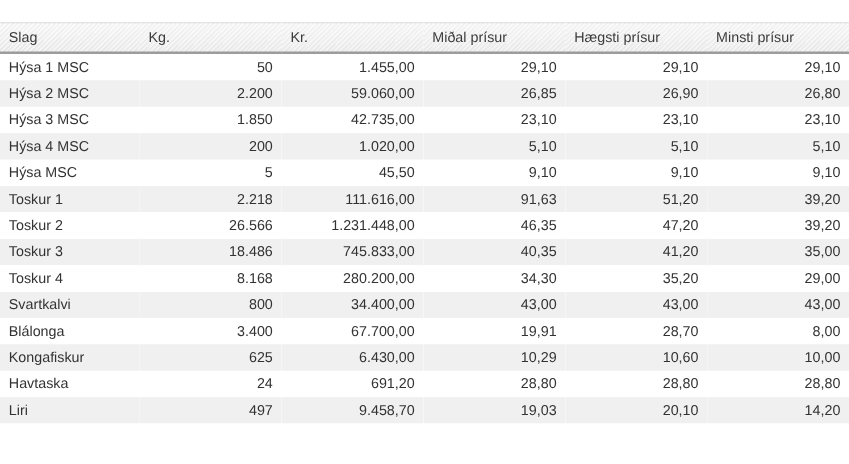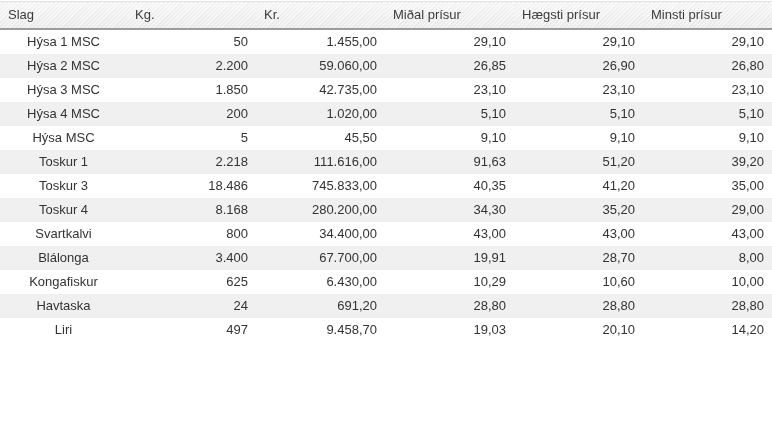--- a/index.html
+++ b/index.html
@@ -2,21 +2,21 @@
 <html><head>
 <meta charset="utf-8">
 <style>
   html, body {
     margin: 0;
     padding: 0;
     background: #ffffff;
     font-family: "Liberation Sans", sans-serif;
   }
   .page {
-    padding-top: 1px;
+    padding-top: 20px;
     width: 772px;
   }
   table.price-table {
     width: 772px;
     border-collapse: collapse;
     table-layout: fixed;
     font-size: 13px;
     color: #333333;
   }
   table.price-table col.c0 { width: 127px; }
@@ -39,21 +39,21 @@
     overflow: hidden;
   }
   table.price-table th.align-left { text-align: left; }
   table.price-table td {
     padding: 5px 8px;
     line-height: 14px;
     text-align: right;
     white-space: nowrap;
     overflow: hidden;
   }
-  table.price-table td.align-left { text-align: center; }
+  table.price-table td.align-left { text-align: left; }
   table.price-table tbody tr:nth-child(even) td {
     background: #f0f0f0;
   }
 </style>
 </head>
 <body>
 
 <div class="page">
   <table class="price-table">
     <colgroup>
@@ -117,20 +117,28 @@
         </tr>
         <tr>
           <td class="align-left">Toskur 1</td>
           <td>2.218</td>
           <td>111.616,00</td>
           <td>91,63</td>
           <td>51,20</td>
           <td>39,20</td>
         </tr>
         <tr>
+          <td class="align-left">Toskur 2</td>
+          <td>26.566</td>
+          <td>1.231.448,00</td>
+          <td>46,35</td>
+          <td>47,20</td>
+          <td>39,20</td>
+        </tr>
+        <tr>
           <td class="align-left">Toskur 3</td>
           <td>18.486</td>
           <td>745.833,00</td>
           <td>40,35</td>
           <td>41,20</td>
           <td>35,00</td>
         </tr>
         <tr>
           <td class="align-left">Toskur 4</td>
           <td>8.168</td>

